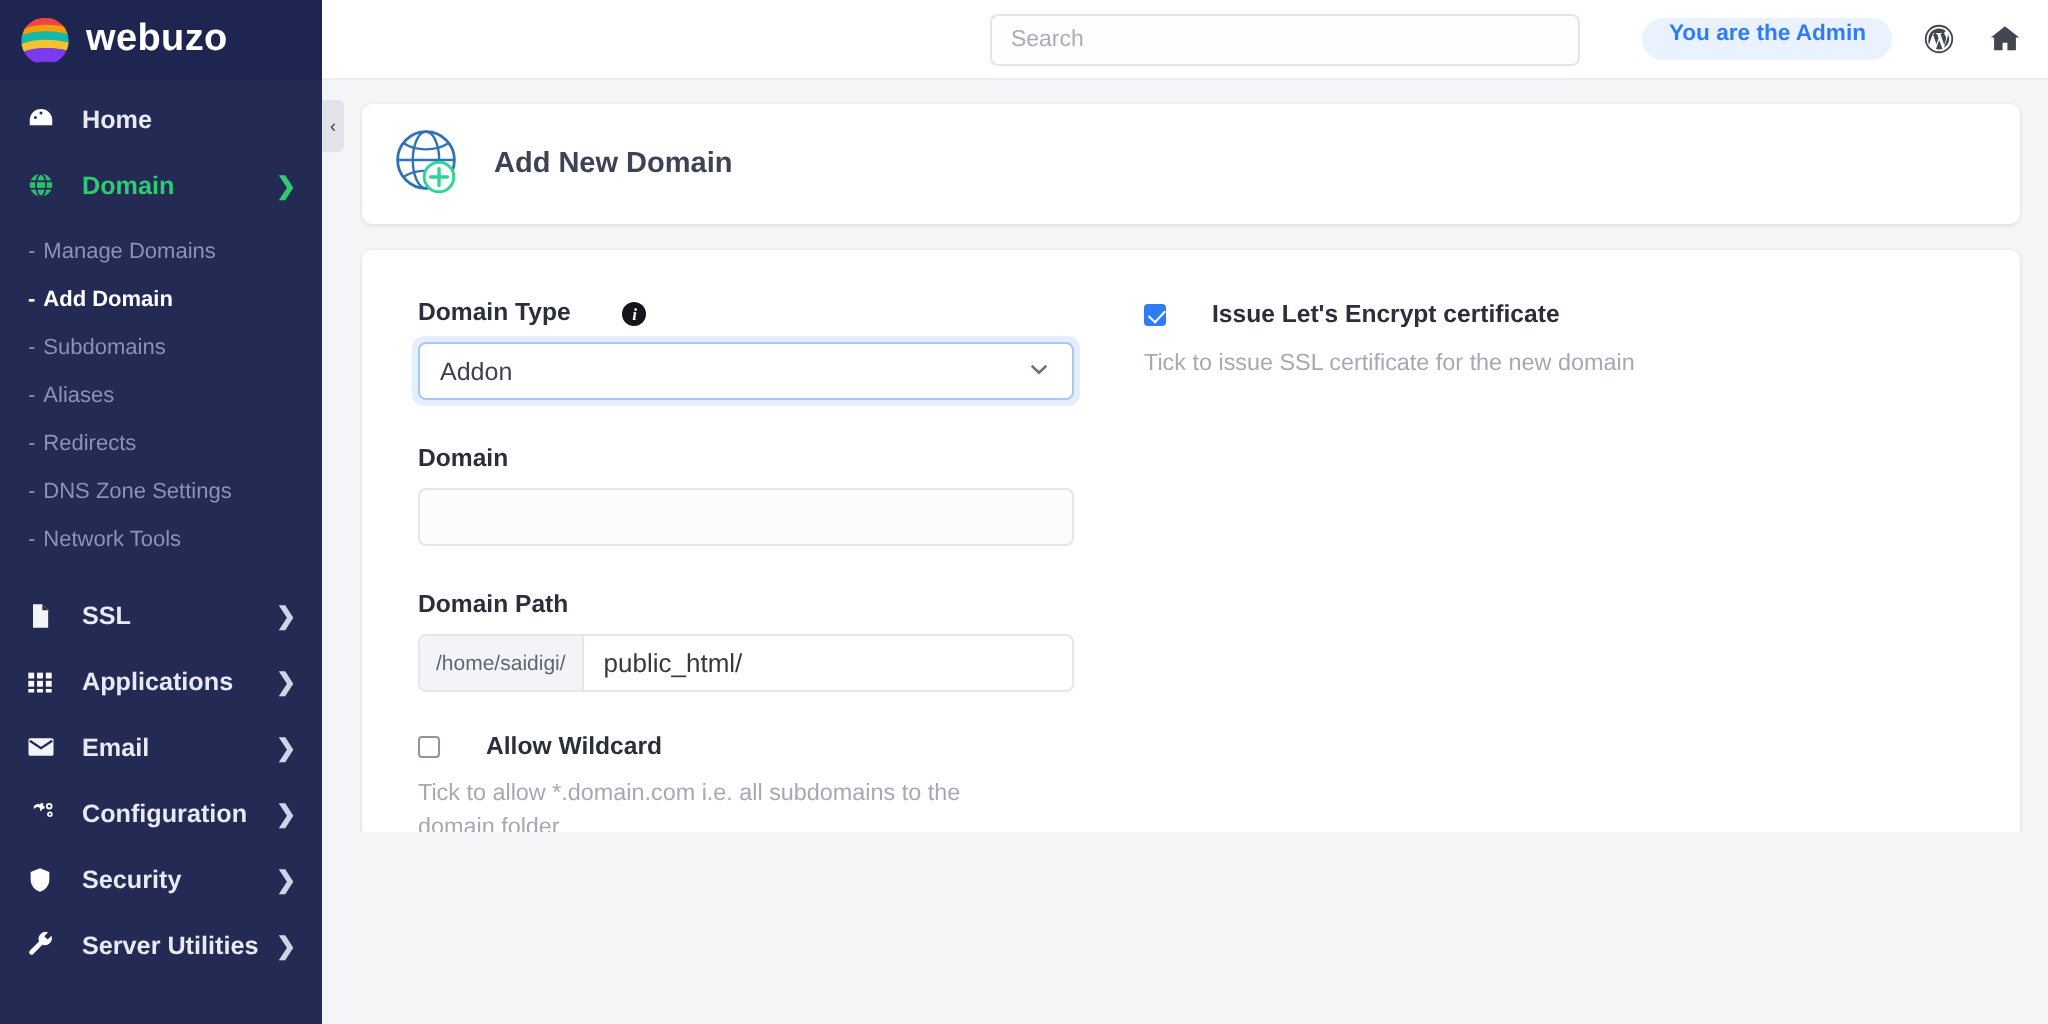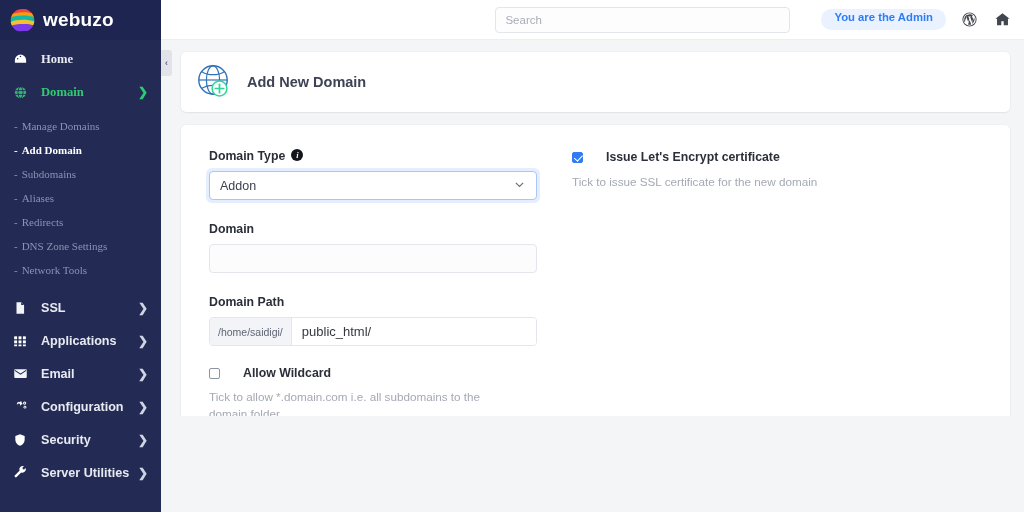--- a/index.html
+++ b/index.html
@@ -27,21 +27,21 @@
   }
   .logo-mark { width: 27px; height: 27px; flex: 0 0 27px; }
   .logo-text {
     color: #ffffff;
     font-size: 19px;
     font-weight: 700;
     letter-spacing: .2px;
     margin-left: 7px;
   }
 
-  .nav-group { padding-top: 3px; font-family: Liberation Serif, serif; }
+  .nav-group { padding-top: 3px; }
   .nav-item {
     display: flex; align-items: center;
     height: 33px;
     padding-left: 13px;
     color: #e8eaf2;
     font-size: 12.6px;
     font-weight: 600;
     cursor: pointer;
     position: relative;
   }
@@ -166,21 +166,21 @@
   }
   .form-grid { display: flex; }
   .col-left { width: 330px; flex: 0 0 330px; }
   .col-right { flex: 1 1 auto; padding-left: 33px; padding-top: 1px; }
 
   .field-label {
     font-size: 12.3px;
     font-weight: 700;
     color: #2b2f3a;
     margin-bottom: 8px;
-    display: flex; align-items: flex-start;
+    display: flex; align-items: flex-end; gap: 20px;
   }
   .info-dot {
     display: inline-flex; align-items: center; justify-content: center;
     width: 12px; height: 12px;
     border-radius: 50%;
     background: #14161c;
     color: #fff;
     font-size: 8.5px;
     font-weight: 700;
     font-style: italic;

